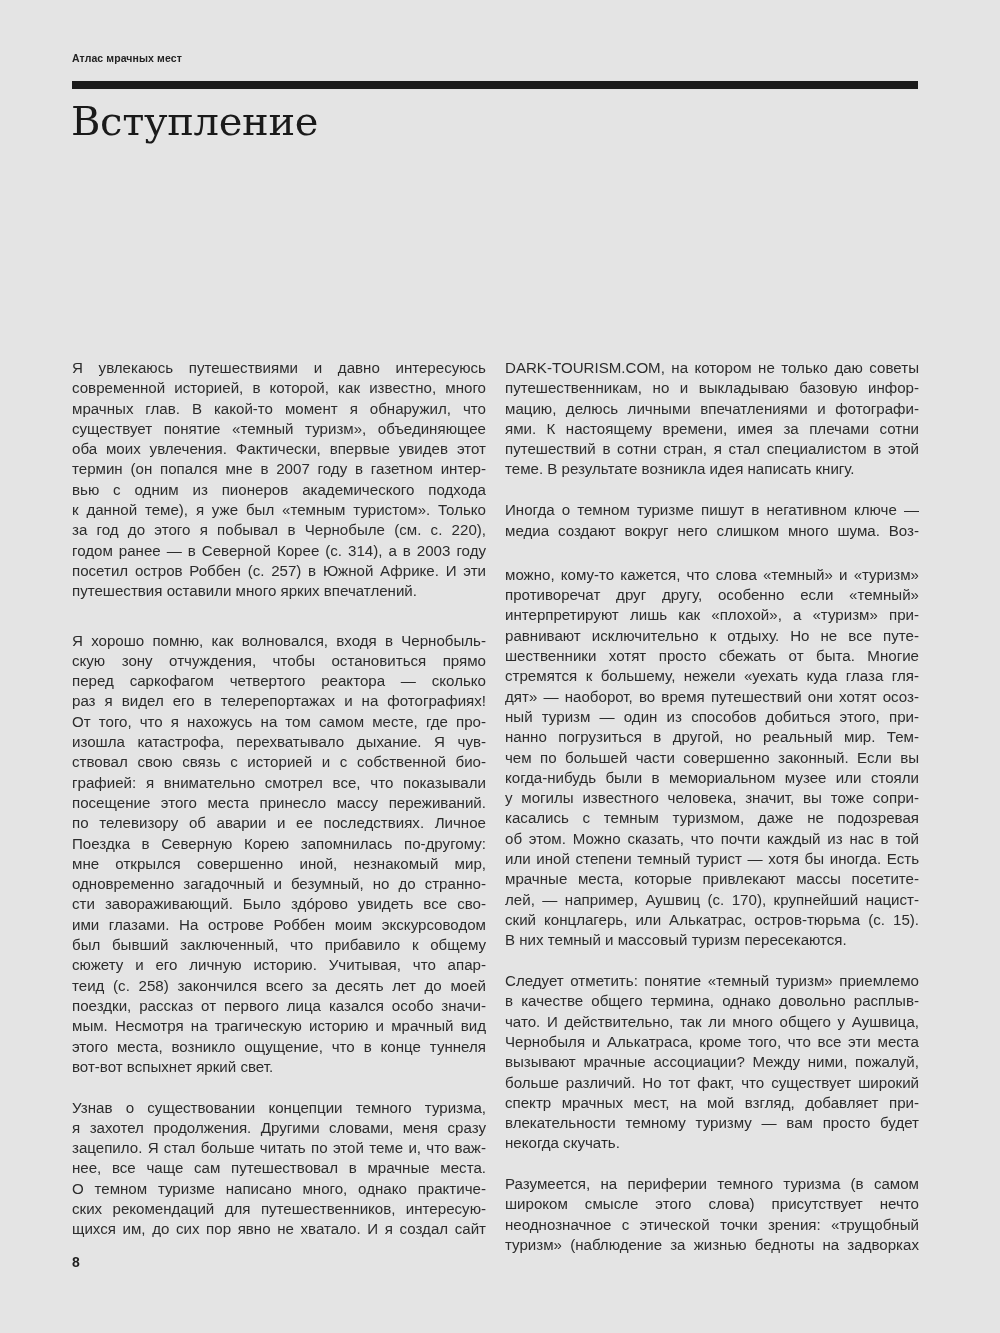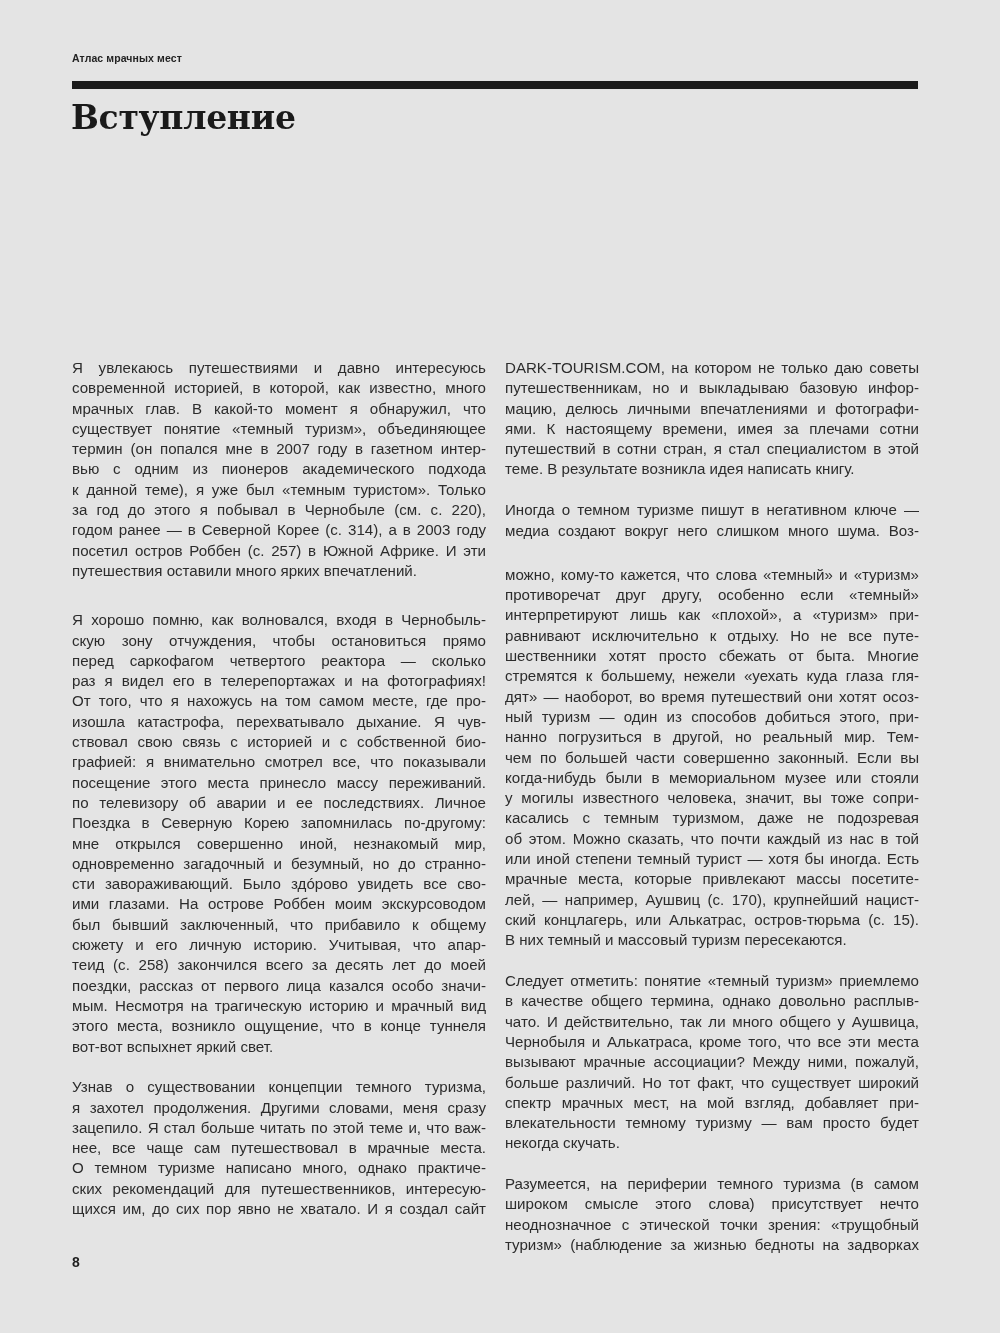--- a/index.html
+++ b/index.html
@@ -31,22 +31,22 @@
       width: 846px;
       height: 8px;
       background: #1c1c1c;
     }
     .chapter-title {
       position: absolute;
       left: 71px;
       top: 98px;
       margin: 0;
       font-family: "DejaVu Serif", "Liberation Serif", serif;
-      font-weight: bold;
-      font-size: 33px;
+      font-weight: normal;
+      font-size: 40px;
       color: #1a1a1a;
       letter-spacing: -0.3px;
     }
     .column {
       position: absolute;
       top: 358px;
       width: 414px;
     }
     .col-left { left: 72px; }
     .col-right { left: 505px; }
@@ -85,20 +85,21 @@
   <div class="running-head">Атлас мрачных мест</div>
   <div class="top-rule"></div>
   <h1 class="chapter-title">Вступление</h1>
 
   <div class="column col-left">
       <p class="para">
         <span class="line" style="white-space: nowrap; display: block; word-spacing: 11.4969px;">Я увлекаюсь путешествиями и давно интересуюсь</span>
         <span class="line" style="white-space: nowrap; display: block; word-spacing: 4.94792px;">современной историей, в которой, как известно, много</span>
         <span class="line" style="white-space: nowrap; display: block; word-spacing: 7.75px;">мрачных глав. В какой-то момент я обнаружил, что</span>
         <span class="line" style="white-space: nowrap; display: block; word-spacing: 7.375px;">существует понятие «темный туризм», объединяющее</span>
+        <span class="line" style="white-space: nowrap; display: block; word-spacing: 4.6849px;">оба моих увлечения. Фактически, впервые увидев этот</span>
         <span class="line" style="white-space: nowrap; display: block; word-spacing: 3.6059px;">термин (он попался мне в 2007 году в газетном интер-</span>
         <span class="line" style="white-space: nowrap; display: block; word-spacing: 9.70312px;">вью с одним из пионеров академического подхода</span>
         <span class="line" style="white-space: nowrap; display: block; word-spacing: 3.62305px;">к данной теме), я уже был «темным туристом». Только</span>
         <span class="line" style="white-space: nowrap; display: block; word-spacing: 5.05625px;">за год до этого я побывал в Чернобыле (см. с. 220),</span>
         <span class="line" style="white-space: nowrap; display: block; word-spacing: 1.80114px;">годом ранее — в Северной Корее (с. 314), а в 2003 году</span>
         <span class="line" style="white-space: nowrap; display: block; word-spacing: 2.54167px;">посетил остров Роббен (с. 257) в Южной Африке. И эти</span>
         <span class="line end">путешествия оставили много ярких впечатлений.</span>
       </p>
       <p class="para">
         <span class="line" style="white-space: nowrap; display: block; word-spacing: 4.04464px; margin-top: 29px;">Я хорошо помню, как волновался, входя в Чернобыль-</span>

